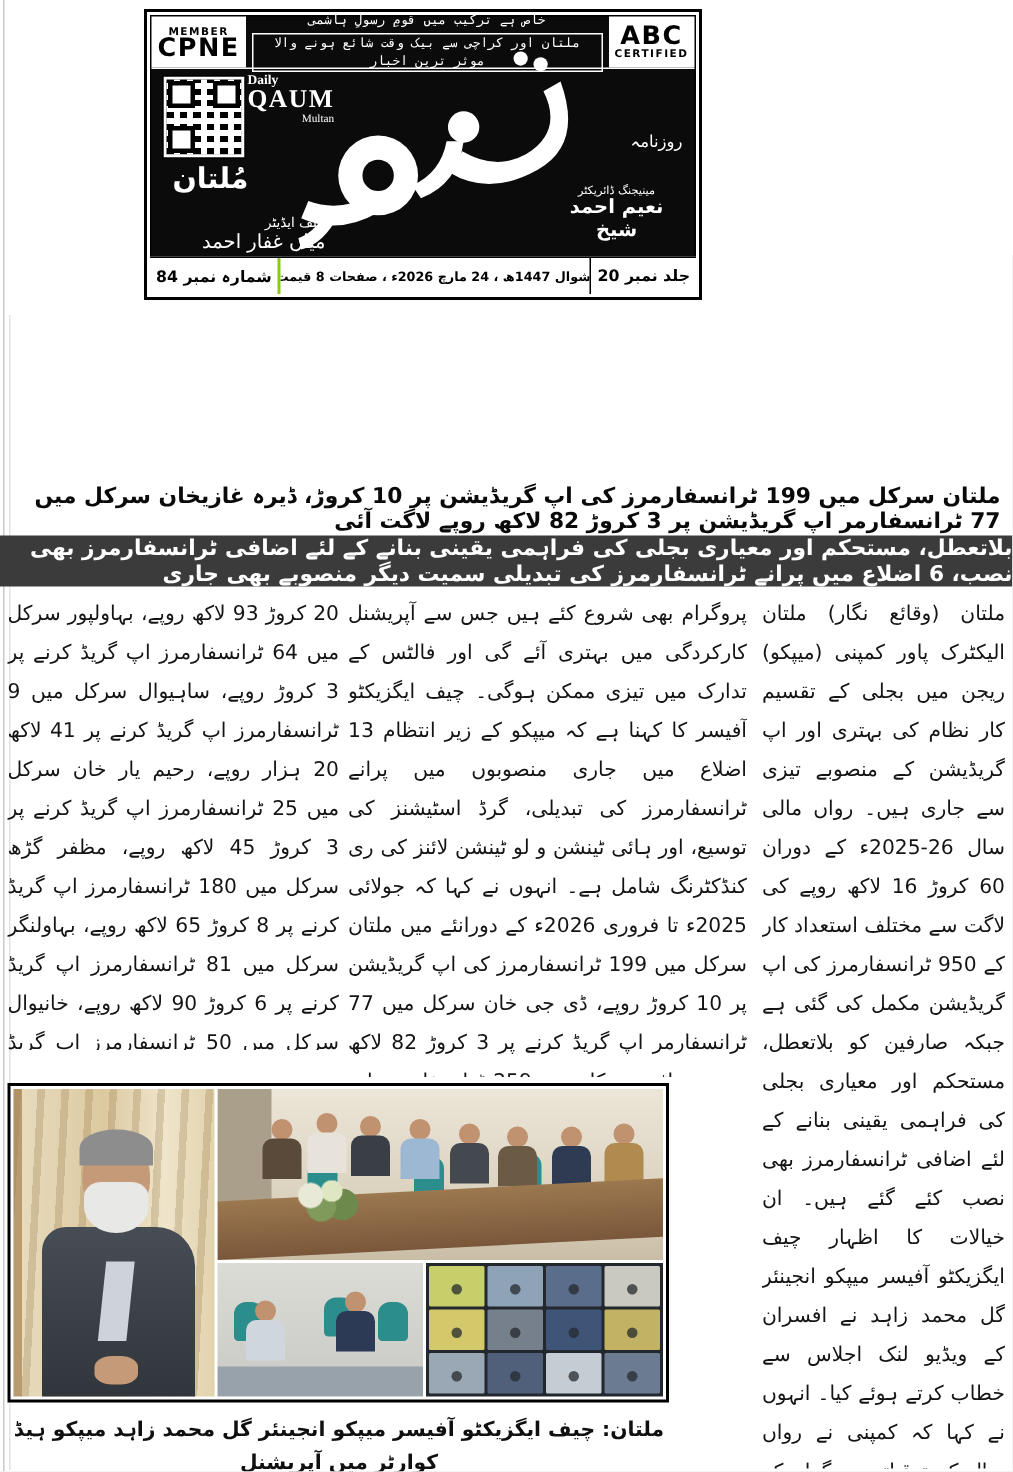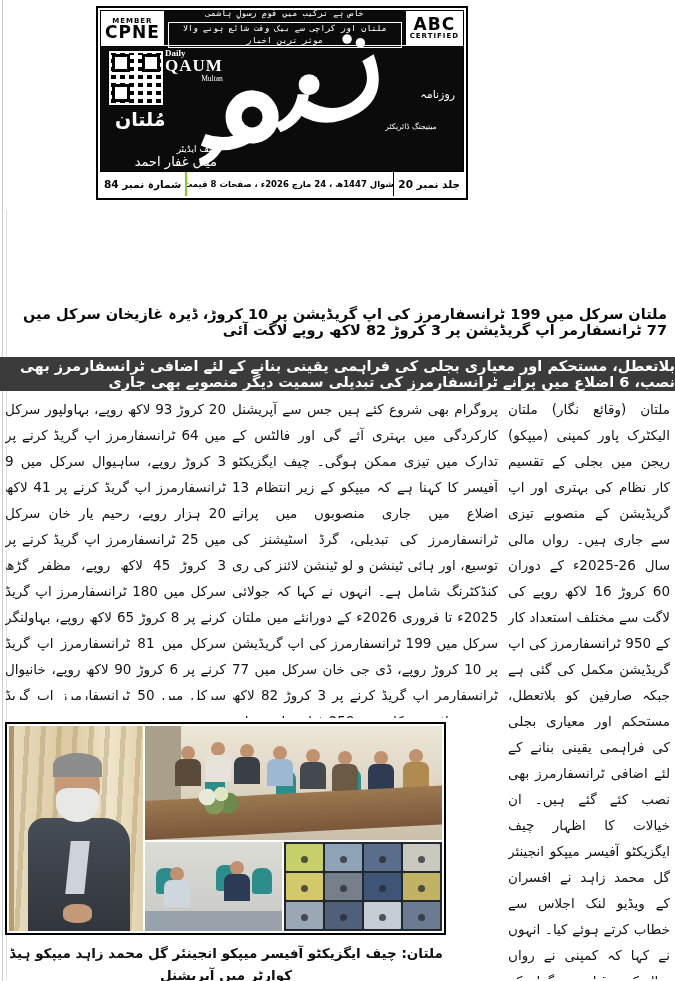--- a/index.html
+++ b/index.html
@@ -42,21 +42,21 @@
             display:flex;direction:rtl;align-items:stretch;border-top:1px solid #000;font-weight:bold;}
   .mb-cell{display:flex;align-items:center;justify-content:center;font-size:10.5px;padding:0 4px;white-space:nowrap;}
   .mb-vol{border-left:1px solid #000;} .mb-iss{border-right:2px solid #84cc16;}
   .mb-date{flex:1;font-size:8.5px;direction:rtl;overflow:hidden;}
 
   
   .headline-box{position:absolute;left:4px;top:216px;width:663px;height:104px;border:3px solid #0a0a0a;
                 box-sizing:border-box;display:flex;align-items:center;justify-content:center;background:#fff;}
   .headline-box .h-text{direction:rtl;text-align:center;font-weight:bold;font-size:38px;line-height:46px;
                 letter-spacing:-1px;color:#0a0a0a;padding:0 4px;transform:scaleY(1.06);}
-  .subhead1{position:absolute;left:4px;top:305px;width:663px;height:34px;display:flex;align-items:center;
+  .subhead1{position:absolute;left:4px;top:322px;width:663px;height:34px;display:flex;align-items:center;
             justify-content:center;direction:rtl;font-weight:bold;font-size:14.5px;color:#0a0a0a;}
   .subhead2{position:absolute;left:0px;top:357px;width:675px;height:34px;background:#3b3b3b;display:flex;
             align-items:center;justify-content:center;direction:rtl;font-weight:bold;font-size:14.5px;color:#fff;}
 
   
   .body-area{position:absolute;left:0;top:396px;width:675px;height:583px;}
   .col{position:absolute;direction:rtl;text-align:justify;font-size:13.5px;line-height:26px;color:#141414;overflow:hidden;}
   .col-right{right:5px;width:162px;top:0;height:583px;}
   .col-mid{left:232px;width:266px;top:0;height:322px;}
   .col-left{left:5px;width:221px;top:0;height:304px;}
@@ -150,20 +150,21 @@
             <circle cx="58" cy="96" r="28"></circle>
             <circle cx="58" cy="96" r="11" fill="#0b0b0b"></circle>
             <path d="M58 122 q-28 16 -54 4 l5 -12 q22 8 44 -4 z"></path>
             <path d="M30 124 q-10 20 -26 24 l-2 -8 q13 -5 20 -20 z"></path>
           </g>
         </svg>
         <span class="logo-word">قوم</span>
         <div class="rozn">روزنامہ</div>
         <div class="md">
           <div class="t">مینیجنگ ڈائریکٹر</div>
+          <div class="n">نعیم احمد شیخ</div>
         </div>
       </div>
     </div>
     <div class="mast-bot">
       <div class="mb-cell mb-vol">جلد نمبر 20</div>
       <div class="mb-cell mb-date">منگل 04 شوال 1447ھ ، 24 مارچ 2026ء ، صفحات 8 قیمت 30 روپے</div>
       <div class="mb-cell mb-iss">شمارہ نمبر 84</div>
     </div>
   </div>
 

